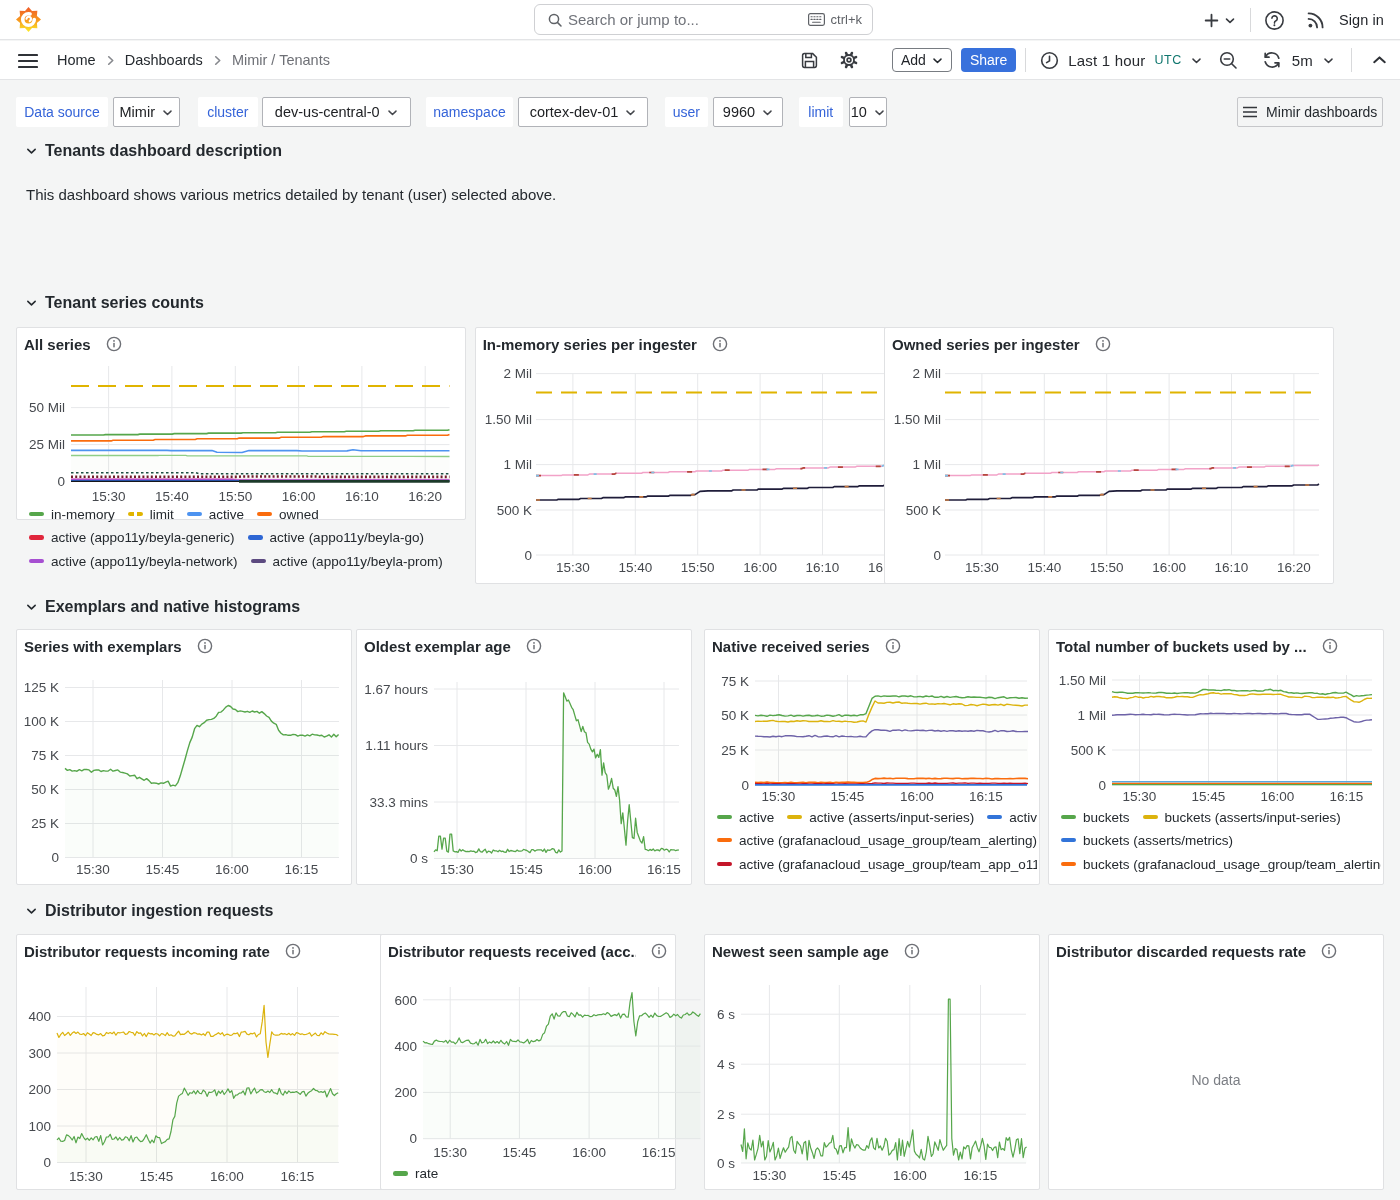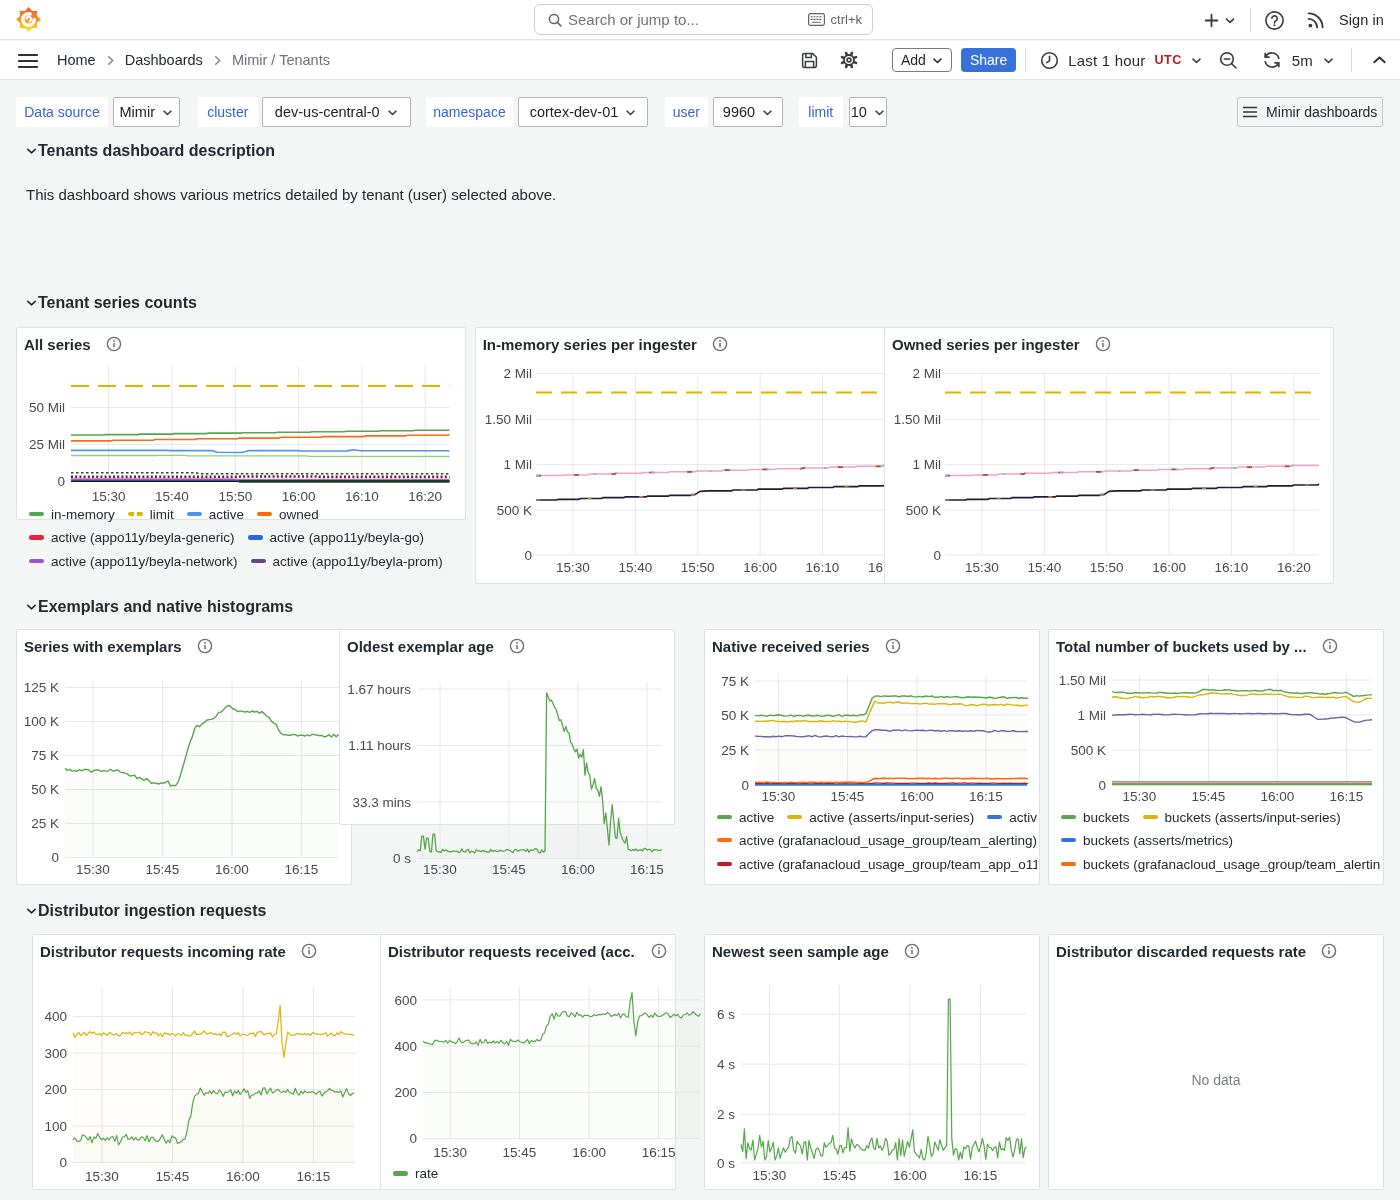--- a/index.html
+++ b/index.html
@@ -12,26 +12,26 @@
 .vdiv{width:1px;height:24px;background:#d8d9db}
 .signin{font-size:14.5px;font-weight:500;color:#1f2227;letter-spacing:.1px}
 .bar2{position:absolute;left:0;top:41px;width:1400px;height:39px;background:#fff;border-bottom:1px solid #e3e4e6}
 .crumbs{position:absolute;left:57px;top:0;height:38px;display:flex;align-items:center;gap:9px;font-size:14.5px}
 .crumb1{color:#24292e}
 .crumb2{color:#6e7076}
 .b2right{position:absolute;right:13px;top:0;height:38px;display:flex;align-items:center}
 .btn-add{height:24px;border:1px solid #787c82;border-radius:4px;display:flex;align-items:center;gap:6px;padding:0 8px;font-size:14px;font-weight:500;color:#1f2227;background:#fff}
 .btn-share{height:24px;border-radius:4px;display:flex;align-items:center;padding:0 9px;font-size:14px;font-weight:500;color:#fff;background:#3871dc}
 .lasth{font-size:15px;font-weight:500;color:#26292e;letter-spacing:.2px}
-.utc{font-size:12.5px;font-weight:700;color:#b91c1c;letter-spacing:.5px}
+.utc{font-size:12.5px;font-weight:400;color:#0f766e;letter-spacing:.5px}
 .filters{position:absolute;left:0;top:97px;width:1400px;height:30px}
 .vlab{position:absolute;top:0;height:30px;background:#fff;border-radius:2px;display:flex;align-items:center;justify-content:center;font-size:14px;font-weight:500;color:#3564d9}
 .vsel{position:absolute;top:0;height:30px;background:#fff;border:1px solid #b1b3b8;border-radius:2px;display:flex;align-items:center;justify-content:center;gap:7px;font-size:14.5px;color:#202225}
 .mimirdash{position:absolute;left:1236.5px;top:0;width:146.5px;height:30px;border:1px solid #c6c7ca;border-radius:2px;display:flex;align-items:center;justify-content:center;gap:8px;font-size:14px;font-weight:500;color:#24292e}
-.sechead{position:absolute;display:flex;align-items:center;gap:1px;font-size:16px;font-weight:700;color:#24292e;height:16px}
+.sechead{position:absolute;display:flex;align-items:center;gap:8px;font-size:16px;font-weight:700;color:#24292e;height:16px}
 .desc{position:absolute;left:26px;top:186px;font-size:15px;color:#24292e}
 .panel{position:absolute;background:#fff;border:1px solid #e0e1e3;border-radius:2px}
 .ptitle{position:absolute;left:7px;top:7px;right:8px;height:18px;display:flex;align-items:center;gap:15px;font-size:15px;font-weight:600;color:#24292e;z-index:2}
 .lrow{position:absolute;display:flex;align-items:center;height:19px;font-size:13.5px;color:#24292e;white-space:nowrap;overflow:hidden;right:2px}
 .li{display:flex;align-items:center;margin-right:13px;flex:none}
 .sw{display:inline-block;width:15px;height:4.6px;border-radius:2.3px;margin-right:7px;flex:none}
 </style></head>
 <body>
 
 <div class="bar1">
@@ -411,21 +411,21 @@
       <text x="42" y="130.2" text-anchor="end" font-size="13.5" fill="#46494e">75 K</text>
       <text x="42" y="164.2" text-anchor="end" font-size="13.5" fill="#46494e">50 K</text>
       <text x="42" y="198.2" text-anchor="end" font-size="13.5" fill="#46494e">25 K</text>
       <text x="42" y="232.2" text-anchor="end" font-size="13.5" fill="#46494e">0</text>
       <text x="76.0" y="243.7" text-anchor="middle" font-size="13.5" fill="#46494e">15:30</text>
       <text x="145.5" y="243.7" text-anchor="middle" font-size="13.5" fill="#46494e">15:45</text>
       <text x="215.0" y="243.7" text-anchor="middle" font-size="13.5" fill="#46494e">16:00</text>
       <text x="284.5" y="243.7" text-anchor="middle" font-size="13.5" fill="#46494e">16:15</text>
     </svg>
   </div>
-<div class="panel" style="left:339px;top:629px;width:336px;height:196px">
+<div class="panel" style="left:356px;top:629px;width:336px;height:256px">
     <div class="ptitle">
       <span style="">Oldest exemplar age</span>
       <svg width="16" height="16" viewBox="0 0 16 16" fill="none" style="flex:none">
         <circle cx="8" cy="8" r="6.6" stroke="#6e7076" stroke-width="1.4"></circle>
         <circle cx="8" cy="4.9" r="0.9" fill="#6e7076"></circle>
         <rect x="7.25" y="6.8" width="1.5" height="4.6" rx="0.7" fill="#6e7076"></rect>
       </svg>
     </div>
     <svg width="336" height="256" viewBox="0 0 336 256" style="position:absolute;left:0;top:0">
       <line x1="77" y1="59.0" x2="322" y2="59.0" stroke="#e7e8ea" stroke-width="1"></line>
@@ -558,21 +558,21 @@
         <span>buckets (asserts/metrics)</span>
       </span>
     </div>
     <div class="lrow" style="left:12px;top:224.5px">
       <span class="li">
         <span class="sw" style="background:#fa6c0d"></span>
         <span>buckets (grafanacloud_usage_group/team_alerting)</span>
       </span>
     </div>
   </div>
-<div class="panel" style="left:32px;top:934px;width:395px;height:256px">
+<div class="panel" style="left:16px;top:934px;width:395px;height:256px">
     <div class="ptitle">
       <span style="">Distributor requests incoming rate</span>
       <svg width="16" height="16" viewBox="0 0 16 16" fill="none" style="flex:none">
         <circle cx="8" cy="8" r="6.6" stroke="#6e7076" stroke-width="1.4"></circle>
         <circle cx="8" cy="4.9" r="0.9" fill="#6e7076"></circle>
         <rect x="7.25" y="6.8" width="1.5" height="4.6" rx="0.7" fill="#6e7076"></rect>
       </svg>
     </div>
     <svg width="336" height="256" viewBox="0 0 336 256" style="position:absolute;left:0;top:0">
       <line x1="40" y1="81.5" x2="322" y2="81.5" stroke="#e7e8ea" stroke-width="1"></line>

